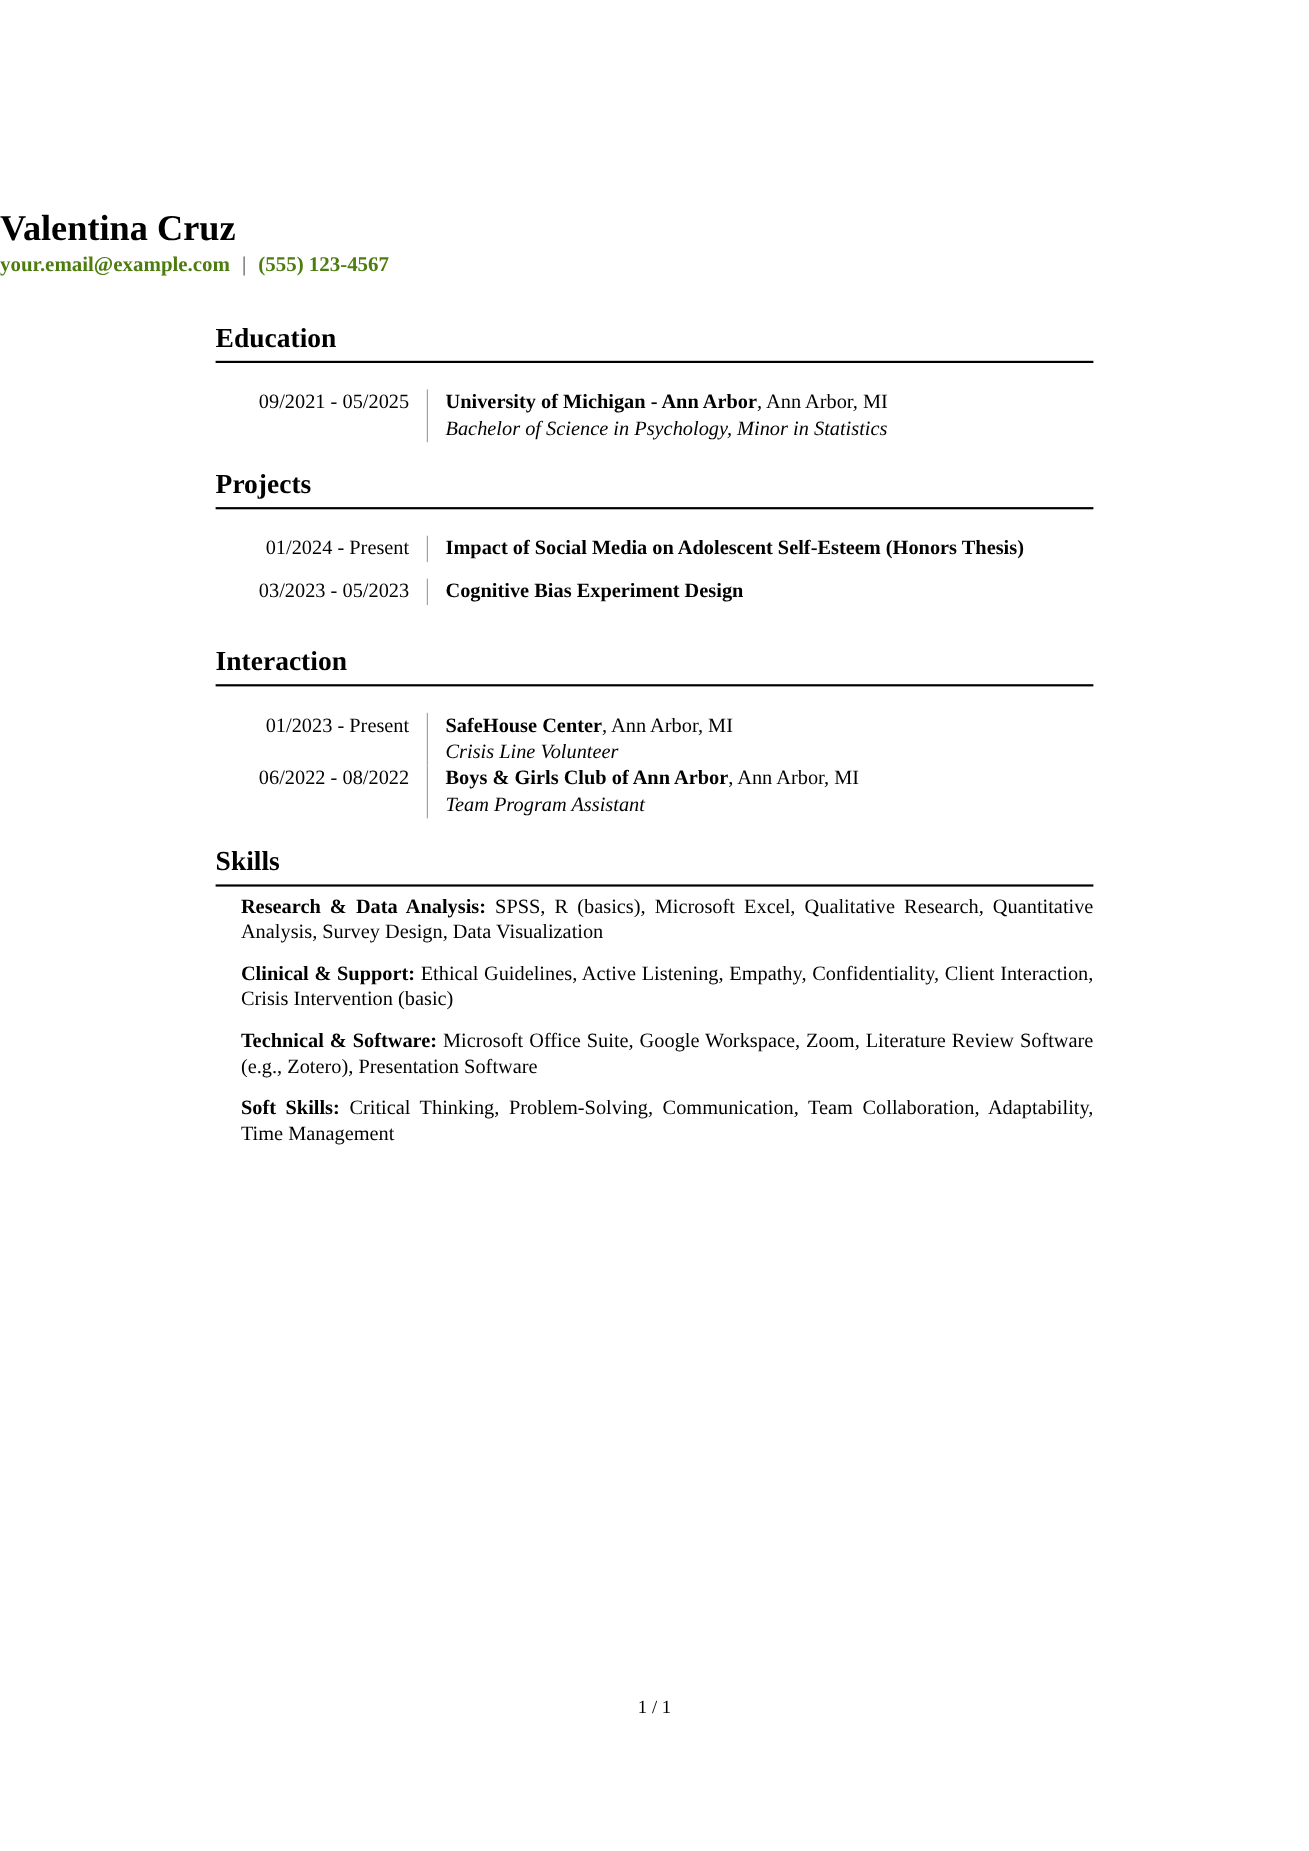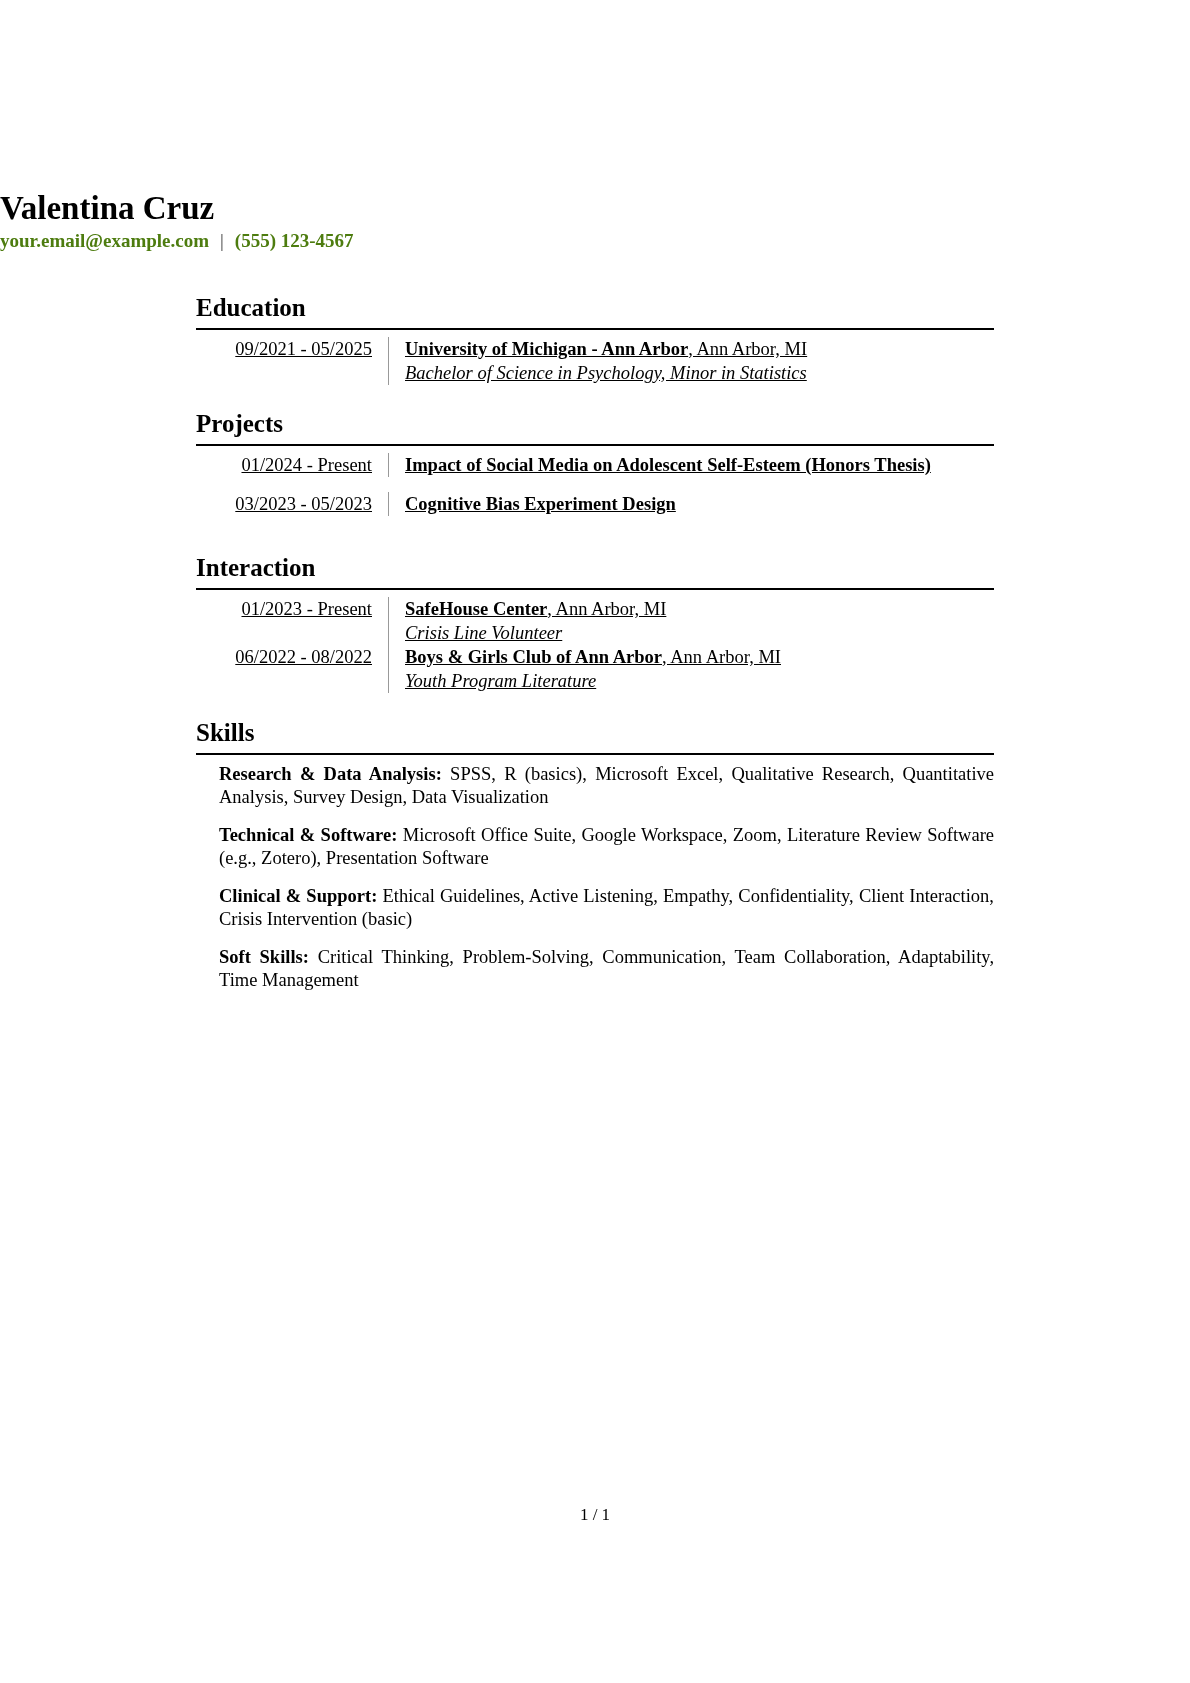--- a/index.html
+++ b/index.html
@@ -25,21 +25,21 @@
   .content { margin: 0 196px; width: 798px; }
   .section-heading {
     font-size: 25px; line-height: 30px; font-weight: bold;
     padding-bottom: 5px; border-bottom: 2.5px solid #000000;
   }
   .sec-education     { margin-top: 40px; }
   .sec-projects      { margin-top: 24px; }
   .sec-volunteering  { margin-top: 37px; }
   .sec-skills        { margin-top: 25px; }
 
-  .entries { padding-top: 7px; text-decoration: underline; }
+  .entries { padding-top: 24px; }
   .entry {
     display: grid;
     grid-template-columns: 176px 33px 1fr;
     font-size: 18.5px; line-height: 24px;
   }
   .entry .dates { text-align: right; white-space: nowrap; }
   .entry .vsep { justify-self: center; width: 1px; background: #999999; }
   .entry .title { font-weight: bold; }
   .entry .subtitle { font-style: italic; }
   .gap-above { margin-top: 15px; }
@@ -48,21 +48,21 @@
   .skill-para {
     margin-left: 23px;
     font-size: 18.5px; line-height: 23px;
     text-align: justify;
     margin-bottom: 15px;
   }
   .skill-para .label { font-weight: bold; }
 
   
   .footer {
-    position: absolute; top: 1503px; left: 0; width: 100%;
+    position: absolute; top: 1540px; left: 0; width: 100%;
     text-align: center; font-size: 17px; line-height: 24px;
   }
 </style>
 </head>
 <body>
 
 <div class="header">
   <div class="name">Valentina Cruz</div>
   <div class="contact">
     <span class="link">your.email@example.com</span><span class="sep">|</span><span class="link">(555) 123-4567</span>
@@ -114,37 +114,37 @@
         <div class="body">
           <div><span class="title">SafeHouse Center</span><span>, Ann Arbor, MI</span></div>
           <div class="subtitle">Crisis Line Volunteer</div>
         </div>
       </div>
       <div class="entry">
         <div class="dates">06/2022 - 08/2022</div>
         <div class="vsep"></div>
         <div class="body">
           <div><span class="title">Boys &amp; Girls Club of Ann Arbor</span><span>, Ann Arbor, MI</span></div>
-          <div class="subtitle">Youth Program Literature</div>
+          <div class="subtitle">Team Program Assistant</div>
         </div>
       </div>
     </div>
   </div>
 
   <div class="section sec-skills">
     <div class="section-heading">Skills</div>
     <div class="skills-items">
       <div class="skill-para">
         <span class="label">Research &amp; Data Analysis:</span> <span>SPSS, R (basics), Microsoft Excel, Qualitative Research, Quantitative Analysis, Survey Design, Data Visualization</span>
       </div>
       <div class="skill-para">
-        <span class="label">Technical &amp; Software:</span> <span>Microsoft Office Suite, Google Workspace, Zoom, Literature Review Software (e.g., Zotero), Presentation Software</span>
+        <span class="label">Clinical &amp; Support:</span> <span>Ethical Guidelines, Active Listening, Empathy, Confidentiality, Client Interaction, Crisis Intervention (basic)</span>
       </div>
       <div class="skill-para">
-        <span class="label">Clinical &amp; Support:</span> <span>Ethical Guidelines, Active Listening, Empathy, Confidentiality, Client Interaction, Crisis Intervention (basic)</span>
+        <span class="label">Technical &amp; Software:</span> <span>Microsoft Office Suite, Google Workspace, Zoom, Literature Review Software (e.g., Zotero), Presentation Software</span>
       </div>
       <div class="skill-para">
         <span class="label">Soft Skills:</span> <span>Critical Thinking, Problem-Solving, Communication, Team Collaboration, Adaptability, Time Management</span>
       </div>
     </div>
   </div>
 
 </div>
 
 <div class="footer">

